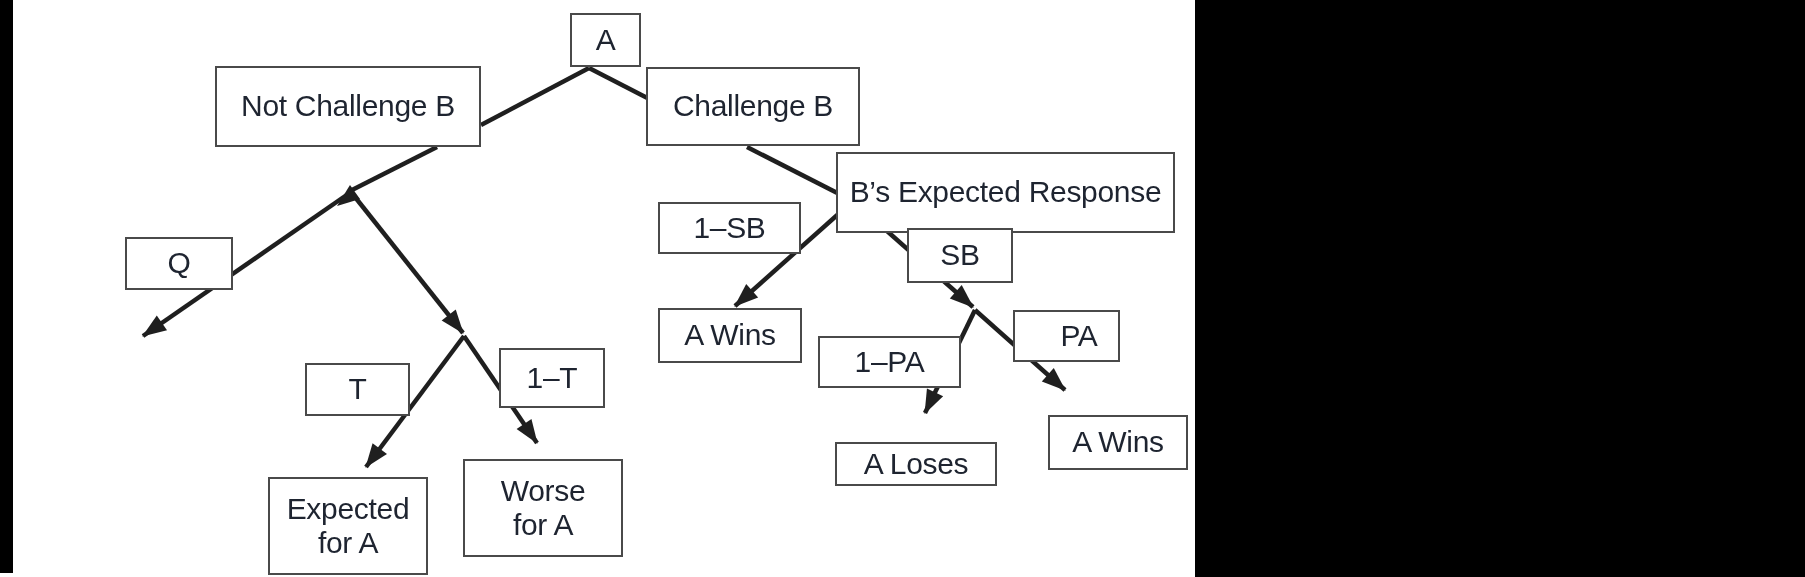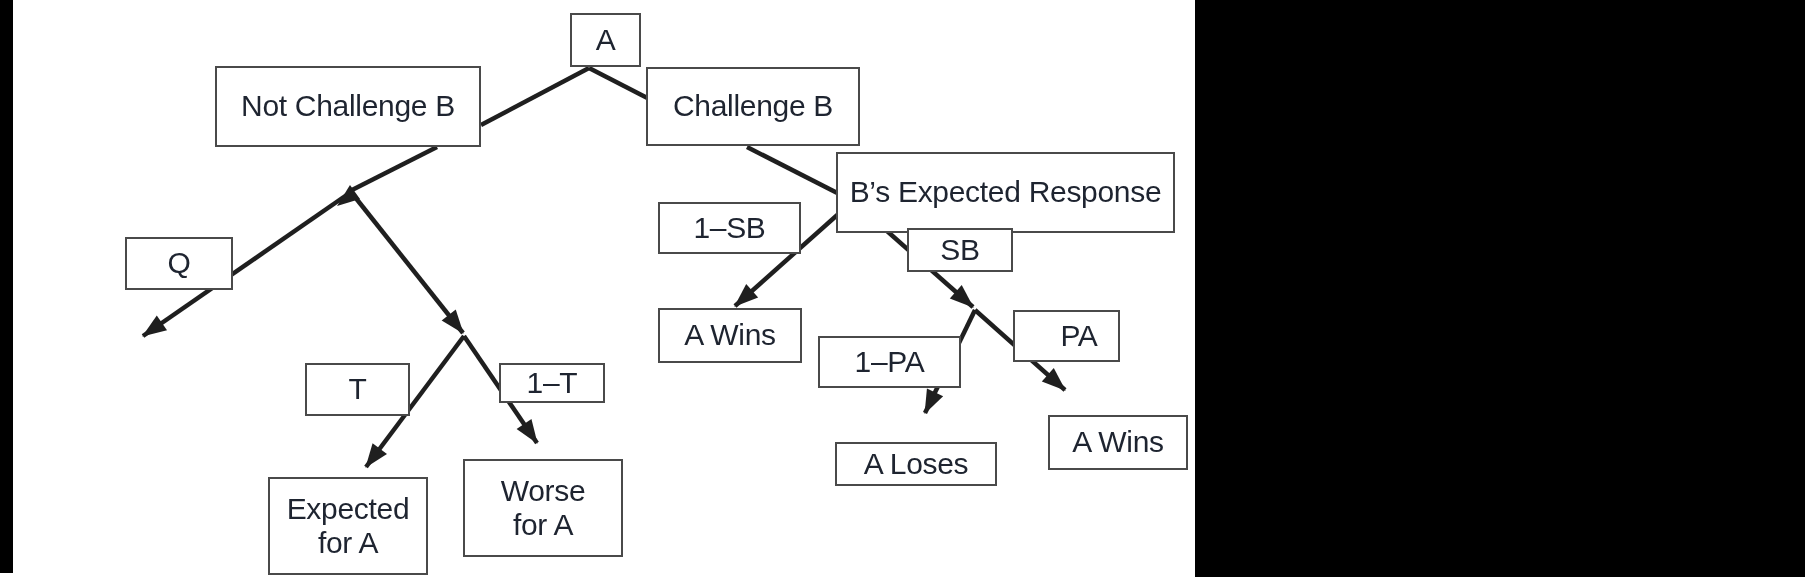--- a/index.html
+++ b/index.html
@@ -88,39 +88,39 @@
   <div class="node" style="left:125px;top:237px;width:108px;height:53px;">
     <span>Q</span>
   </div>
 
 
 
   <div class="node" style="left:305px;top:363px;width:105px;height:53px;">
     <span>T</span>
   </div>
 
-  <div class="node" style="left:499px;top:363px;width:106px;height:40px;">
+  <div class="node" style="left:499px;top:348px;width:106px;height:60px;">
     <span>1–T</span>
   </div>
 
   <div class="node" style="left:268px;top:477px;width:160px;height:98px;">
     <span>Expected</span>
     <span>for A</span>
   </div>
 
   <div class="node" style="left:463px;top:459px;width:160px;height:98px;">
     <span>Worse</span>
     <span>for A</span>
   </div>
 
   <div class="node" style="left:658px;top:202px;width:143px;height:52px;">
     <span>1–SB</span>
   </div>
 
-  <div class="node" style="left:907px;top:228px;width:106px;height:44px;">
+  <div class="node" style="left:907px;top:228px;width:106px;height:55px;">
     <span>SB</span>
   </div>
 
   <div class="node" style="left:658px;top:308px;width:144px;height:55px;">
     <span>A Wins</span>
   </div>
 
   <div class="node" style="left:818px;top:336px;width:143px;height:52px;">
     <span>1–PA</span>
   </div>

